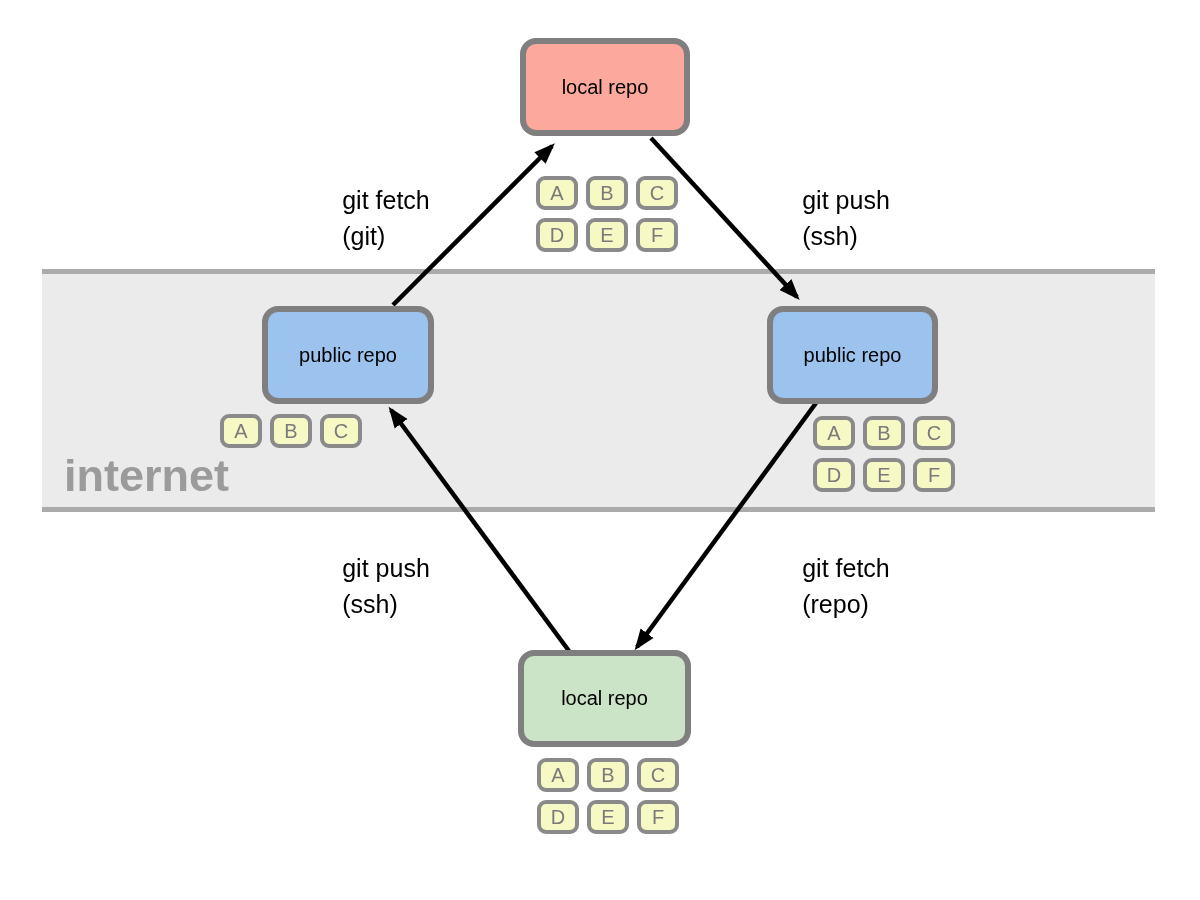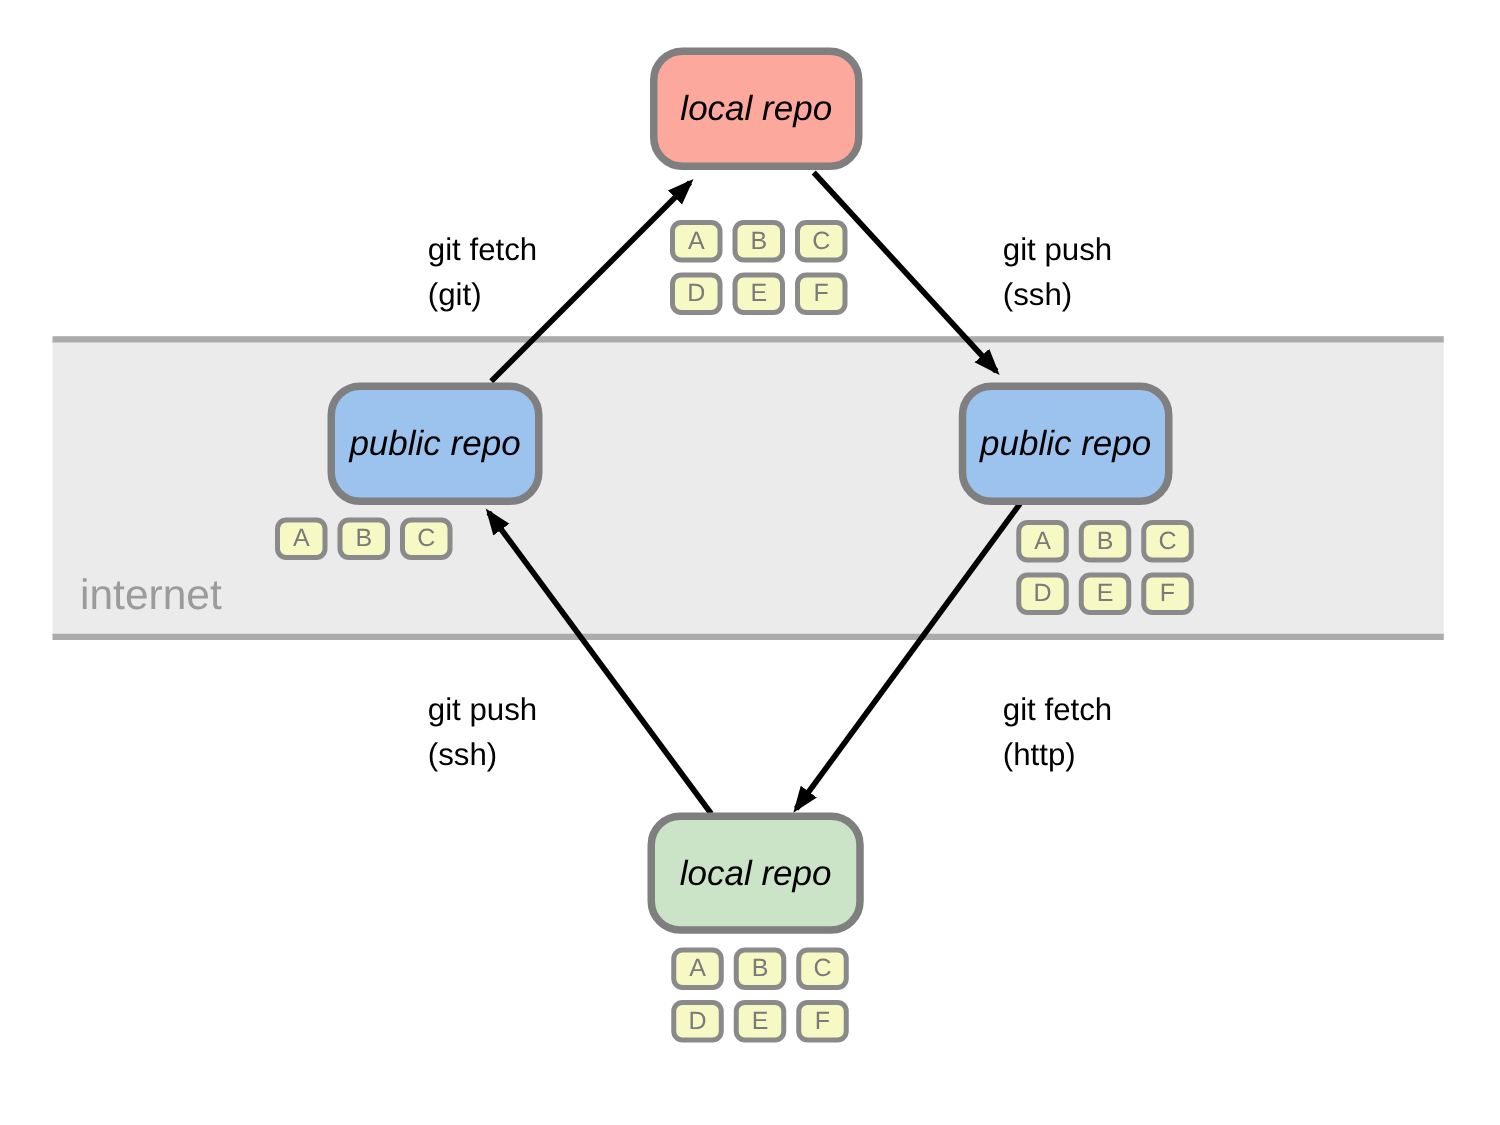--- a/index.html
+++ b/index.html
@@ -11,32 +11,32 @@
 
   .band{
     position:absolute;left:42px;top:269px;width:1113px;height:243px;
     background:var(--band-fill,#EBEBEB);
     border-top:5px solid var(--band-border,#ABABAB);
     border-bottom:5px solid var(--band-border,#ABABAB);
     box-sizing:border-box;
   }
   .band-label{
     position:absolute;left:64px;top:456px;
-    font-size:34px;line-height:40px;color:var(--band-label,#9B9B9B);
+    font-size:45px;line-height:40px;color:var(--band-label,#9B9B9B);font-weight:bold;
   }
 
   svg.arrows{position:absolute;left:0;top:0;width:1200px;height:900px;}
   svg.arrows line{stroke:var(--arrow,#000);stroke-width:4.5px;}
 
   .node{
     position:absolute;box-sizing:border-box;
     border:6px solid var(--node-border,#7F7F7F);
-    border-radius:26px;
+    border-radius:16px;
     display:flex;align-items:center;justify-content:center;
-    font-size:28px;color:#000;font-style:italic;
+    font-size:20px;color:#000;
   }
 
   .edge-label{
     position:absolute;transform:translateX(-50%);
     text-align:left;font-size:25px;line-height:36px;color:#000;
     white-space:nowrap;
   }
 
   .commit-group{
     position:absolute;display:grid;
@@ -92,21 +92,21 @@
   <div class="edge-label" style="left:846px;top:182px">
     <div>git push</div>
     <div>(ssh)</div>
   </div>
   <div class="edge-label" style="left:386px;top:550px">
     <div>git push</div>
     <div>(ssh)</div>
   </div>
   <div class="edge-label" style="left:846px;top:550px">
     <div>git fetch</div>
-    <div>(http)</div>
+    <div>(repo)</div>
   </div>
 
   <div class="commit-group" style="left:536px;top:176px">
     <div class="commit">A</div>
     <div class="commit">B</div>
     <div class="commit">C</div>
     <div class="commit">D</div>
     <div class="commit">E</div>
     <div class="commit">F</div>
   </div>

